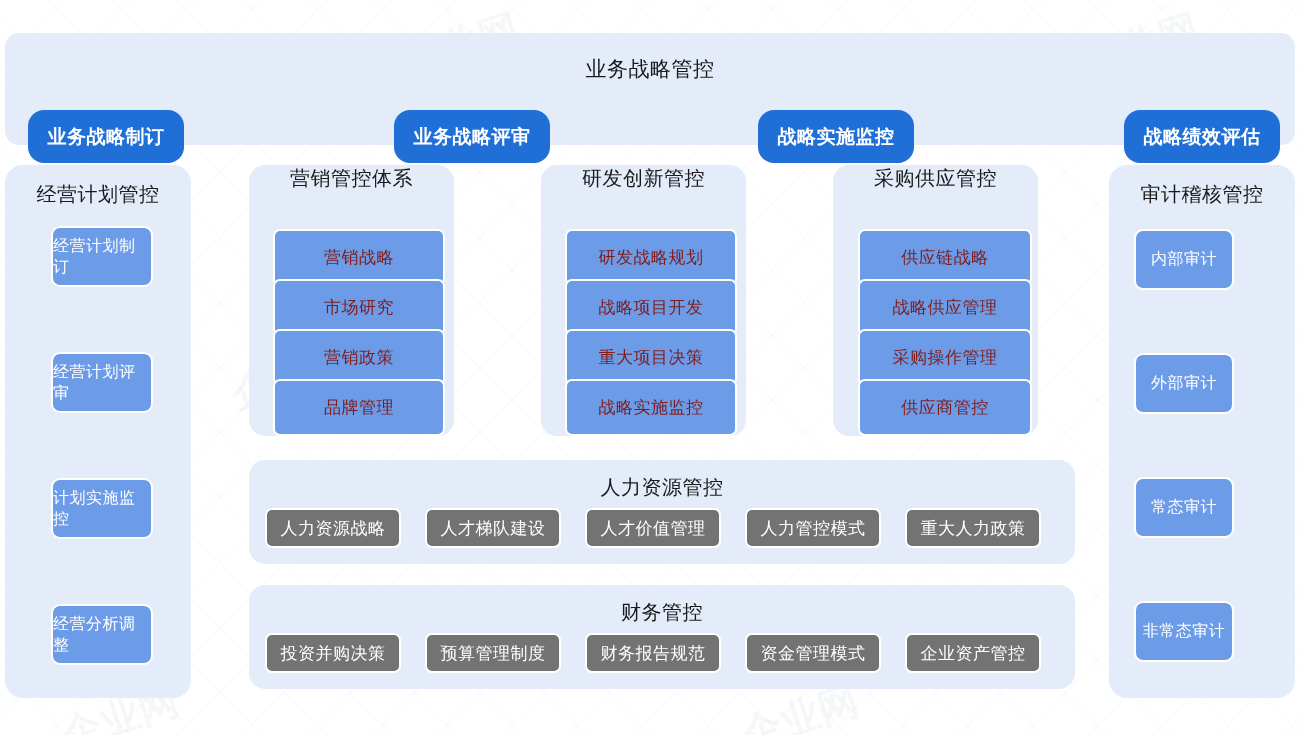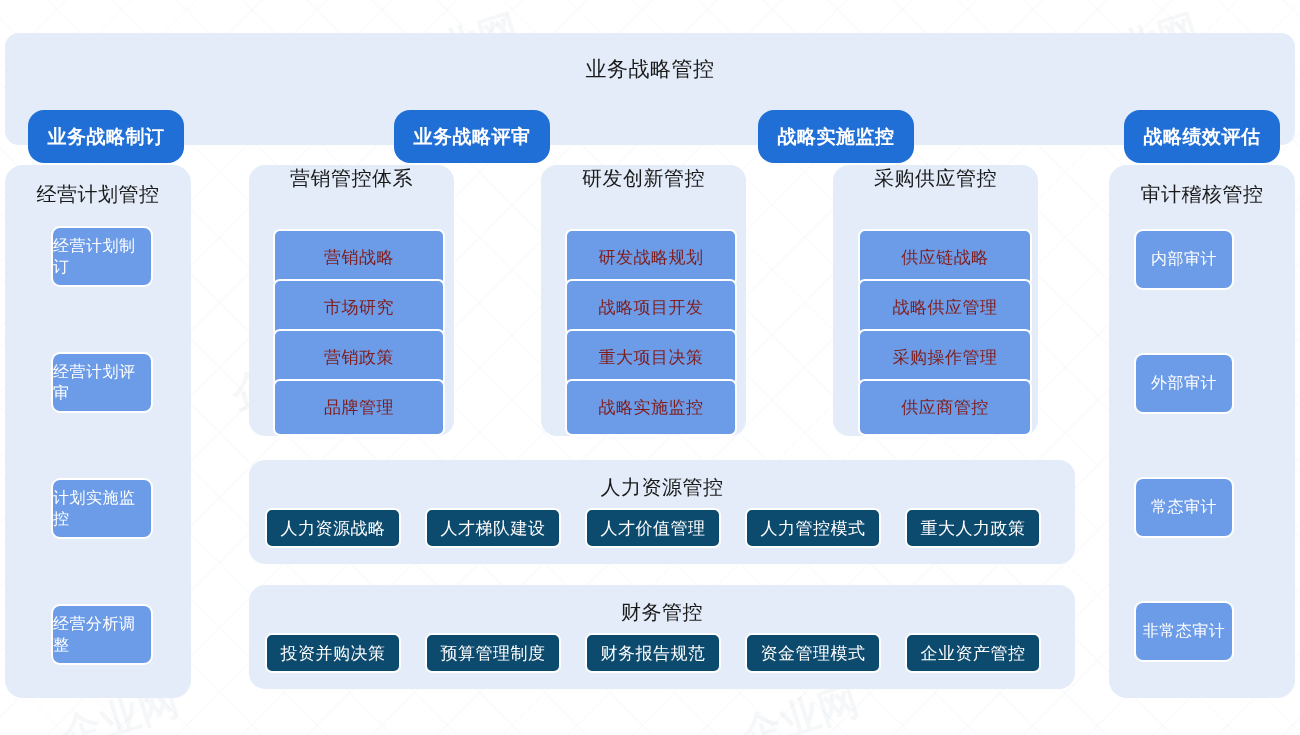--- a/index.html
+++ b/index.html
@@ -151,21 +151,21 @@
   #row-fin { top: 585px; }
   .wide-row .panel-title {
     font-size: 20px;
     padding-top: 14px;
   }
   .wide-btn {
     position: absolute;
     top: 48px;
     width: 136px;
     height: 40px;
-    background: #0c4a6e;
+    background: #737373;
     border: 2px solid #ffffff;
     border-radius: 7px;
     color: #ffffff;
     font-size: 17px;
     font-weight: 500;
     display: flex;
     align-items: center;
     justify-content: center;
     letter-spacing: .5px;
     font-family: inherit;

